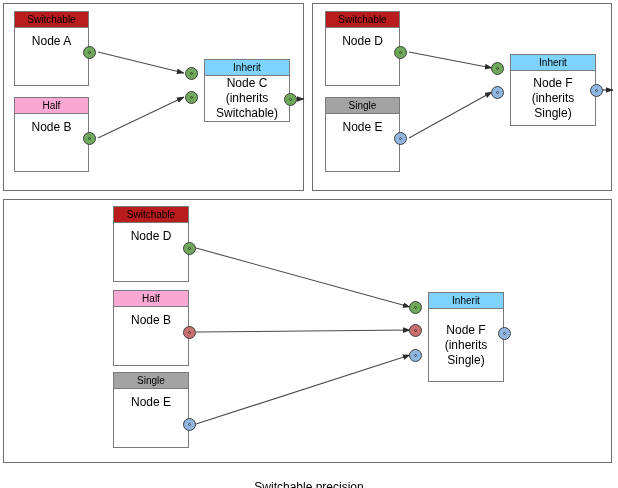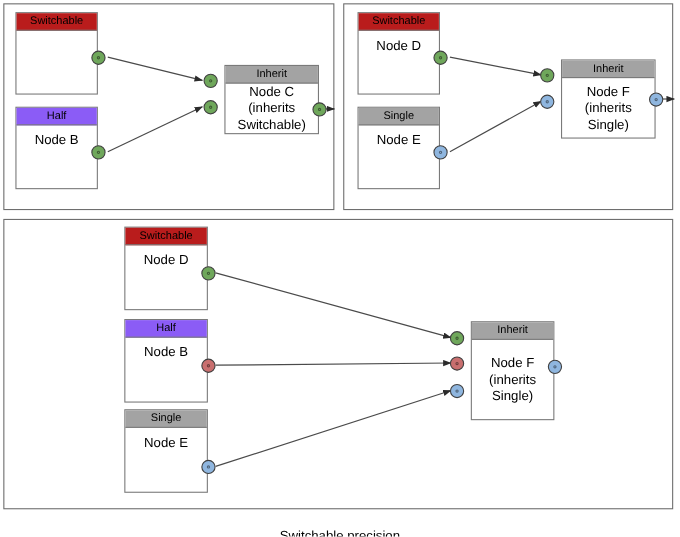--- a/index.html
+++ b/index.html
@@ -36,23 +36,23 @@
     height: 16px;
     line-height: 15px;
     text-align: center;
     font-size: 10px;
     border-bottom: 1px solid #7a7a7a;
     color: #000000;
     white-space: nowrap;
     overflow: hidden;
   }
   .hdr-green  { background: #b91c1c; }
-  .hdr-red    { background: #8b5cf6; }
+  .hdr-red    { background: #f9a8d4; }
   .hdr-blue   { background: #a3a3a3; }
-  .hdr-grey   { background: #a3a3a3; }
+  .hdr-grey   { background: #7dd3fc; }
   .node-body {
     box-sizing: border-box;
     display: flex;
     align-items: center;
     justify-content: center;
     text-align: center;
     font-size: 12px;
     line-height: 15px;
     padding: 2px 3px;
     color: #000000;
@@ -123,20 +123,21 @@
 
     <line x1="196" y1="248" x2="410" y2="307" stroke="#4a4a4a" stroke-width="1.1" marker-end="url(#arrow)"></line>
     <line x1="196" y1="332" x2="410" y2="330" stroke="#4a4a4a" stroke-width="1.1" marker-end="url(#arrow)"></line>
     <line x1="196" y1="424" x2="410" y2="355" stroke="#4a4a4a" stroke-width="1.1" marker-end="url(#arrow)"></line>
   </svg>
 
   <div class="panel" style="left:3px; top:3px; width:301px; height:188px;"></div>
 
   <div class="node" style="left:14px; top:11px; width:75px; height:75px;">
     <div class="node-header hdr-green">Switchable</div>
+    <div class="node-body top-align" style="height:58px;">Node A</div>
   </div>
   <div class="port port-green" style="left:83px; top:46px;"></div>
 
   <div class="node" style="left:14px; top:97px; width:75px; height:75px;">
     <div class="node-header hdr-red">Half</div>
     <div class="node-body top-align" style="height:58px;">Node B</div>
   </div>
   <div class="port port-green" style="left:83px; top:132px;"></div>
 
   <div class="node" style="left:204px; top:59px; width:86px; height:63px;">

